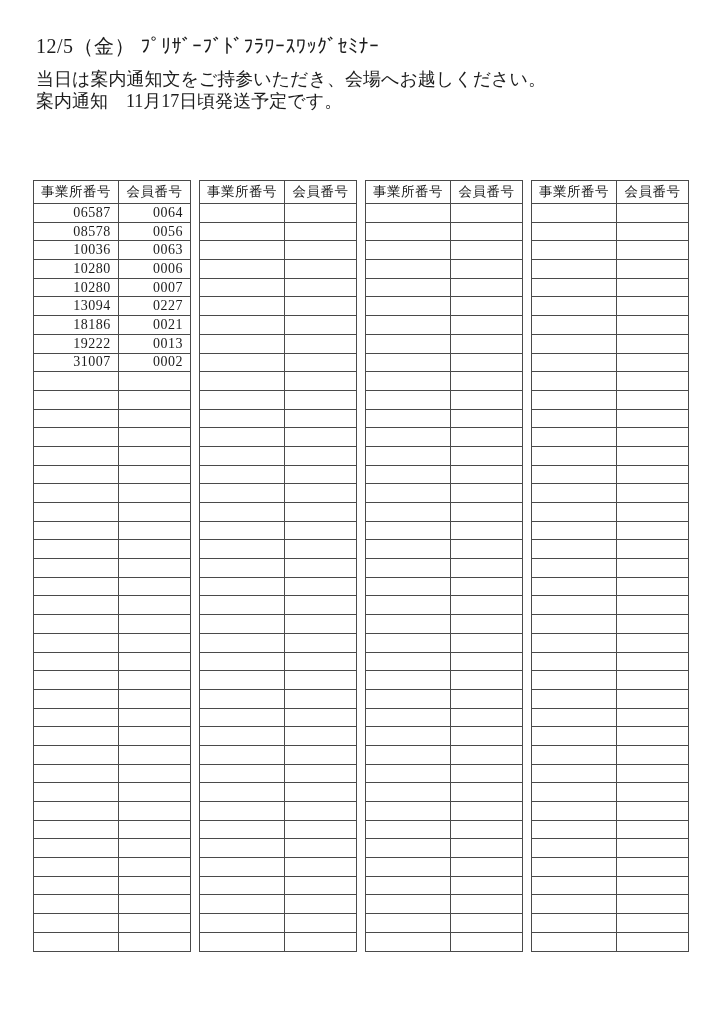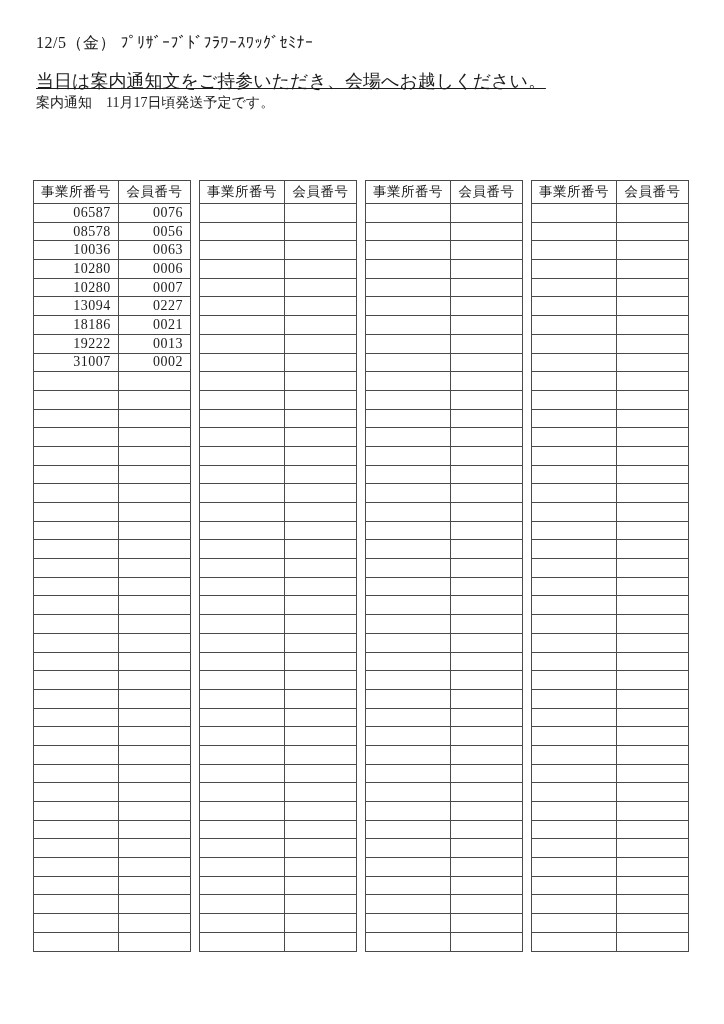--- a/index.html
+++ b/index.html
@@ -11,33 +11,32 @@
     overflow: hidden;
     font-family: "Liberation Serif", "DejaVu Serif", serif;
     color: #1c1c1c;
   }
   .doc-header {
     position: absolute;
     left: 36px;
     top: 33px;
   }
   .event-line {
-    font-size: 16px;
+    font-size: 20px;
     letter-spacing: 0.5px;
     white-space: pre;
   }
   .instruction-line {
-    margin-top: 16px;
+    margin-top: 8px;
     font-size: 18px;
     line-height: 22px;
     white-space: pre;
-    text-decoration: underline;
   }
   .notice-line {
-    font-size: 14px;
+    font-size: 18px;
     line-height: 22px;
     white-space: pre;
   }
   .tables-row {
     position: absolute;
     left: 33px;
     top: 180px;
     width: 646px;
     display: flex;
     gap: 8px;
@@ -90,21 +89,21 @@
       </colgroup>
       <thead>
         <tr>
           <th>事業所番号</th>
           <th>会員番号</th>
         </tr>
       </thead>
       <tbody>
         <tr>
           <td>06587</td>
-          <td>0076</td>
+          <td>0064</td>
         </tr>
         <tr>
           <td>08578</td>
           <td>0056</td>
         </tr>
         <tr>
           <td>10036</td>
           <td>0063</td>
         </tr>
         <tr>

